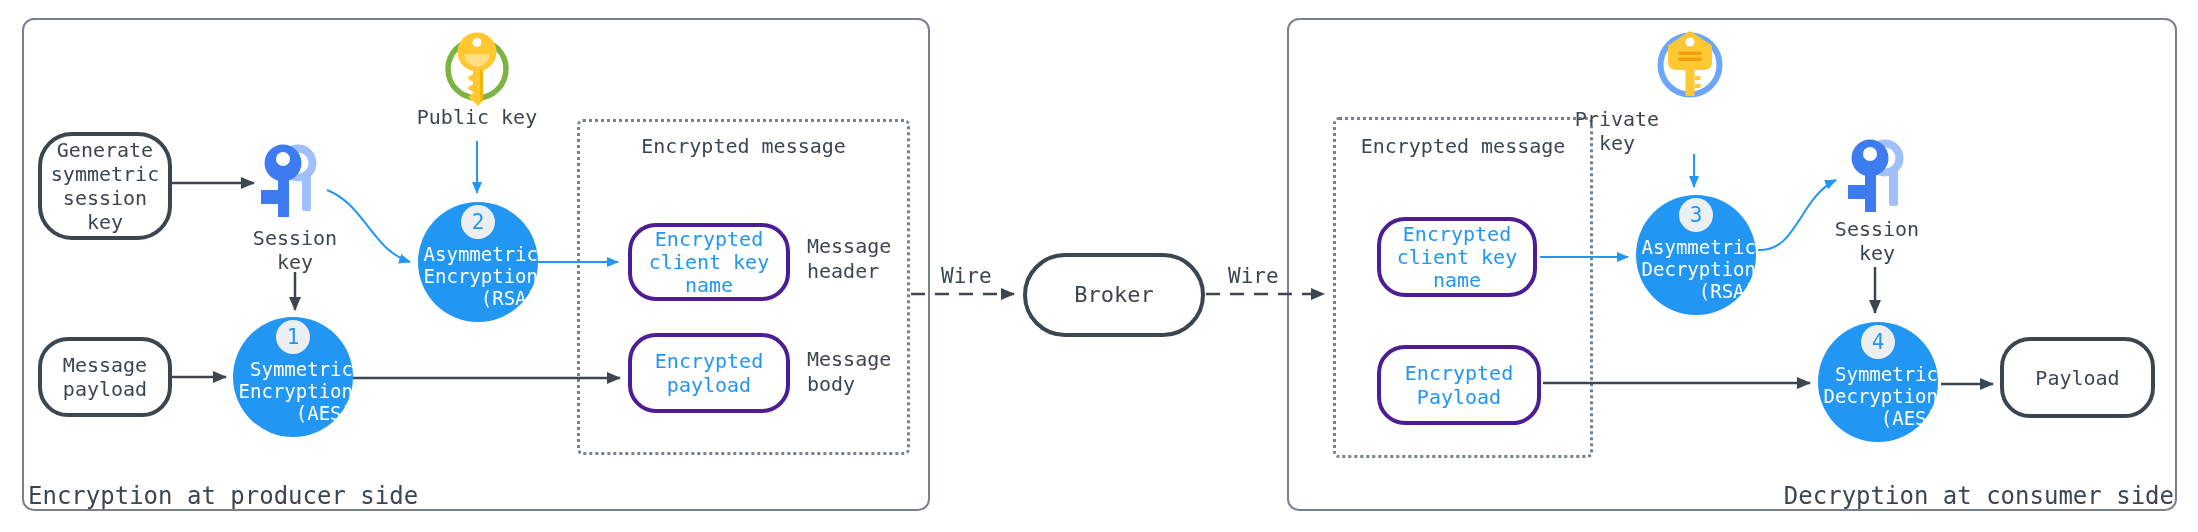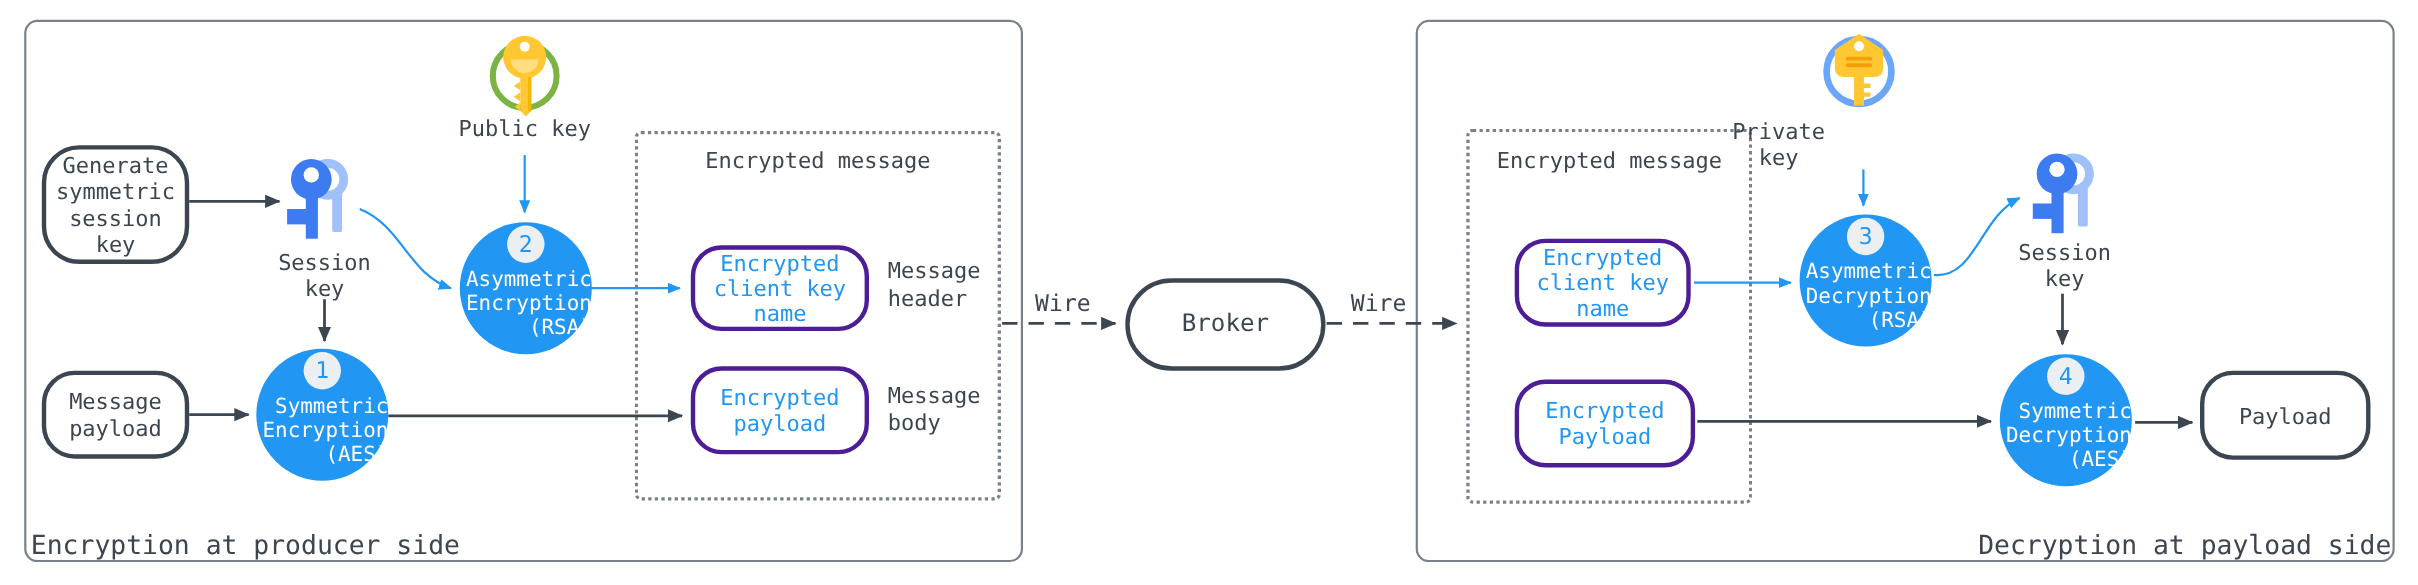--- a/index.html
+++ b/index.html
@@ -139,21 +139,21 @@
 
   <div class="abs node node-blue pre" style="left:628px;top:333px;width:162px;height:80px;">Encrypted
 payload</div>
   <div class="abs side-label pre" style="left:807px;top:347px;">Message
 body</div>
 
   <div class="abs wire-label" style="left:941px;top:264px;">Wire</div>
   <div class="abs node node-dark broker" style="left:1023px;top:253px;width:182px;height:84px;">Broker</div>
   <div class="abs wire-label" style="left:1228px;top:264px;">Wire</div>
 
-  <div class="abs section-label" style="right:24px;top:482px;">Decryption at payload side</div>
+  <div class="abs section-label" style="right:24px;top:482px;">Decryption at consumer side</div>
 
   <div class="abs node node-blue pre" style="left:1377px;top:217px;width:160px;height:80px;font-size:20px;line-height:23px;">Encrypted
 client key
 name</div>
   <div class="abs node node-blue pre" style="left:1377px;top:345px;width:164px;height:80px;">Encrypted
 Payload</div>
 
   <div class="abs" style="left:1652px;top:26px;width:76px;height:78px;">
     <svg width="76" height="78" viewBox="0 0 76 78">
       <circle cx="38" cy="39" r="29.5" fill="none" stroke="#6BA6F8" stroke-width="6"></circle>

